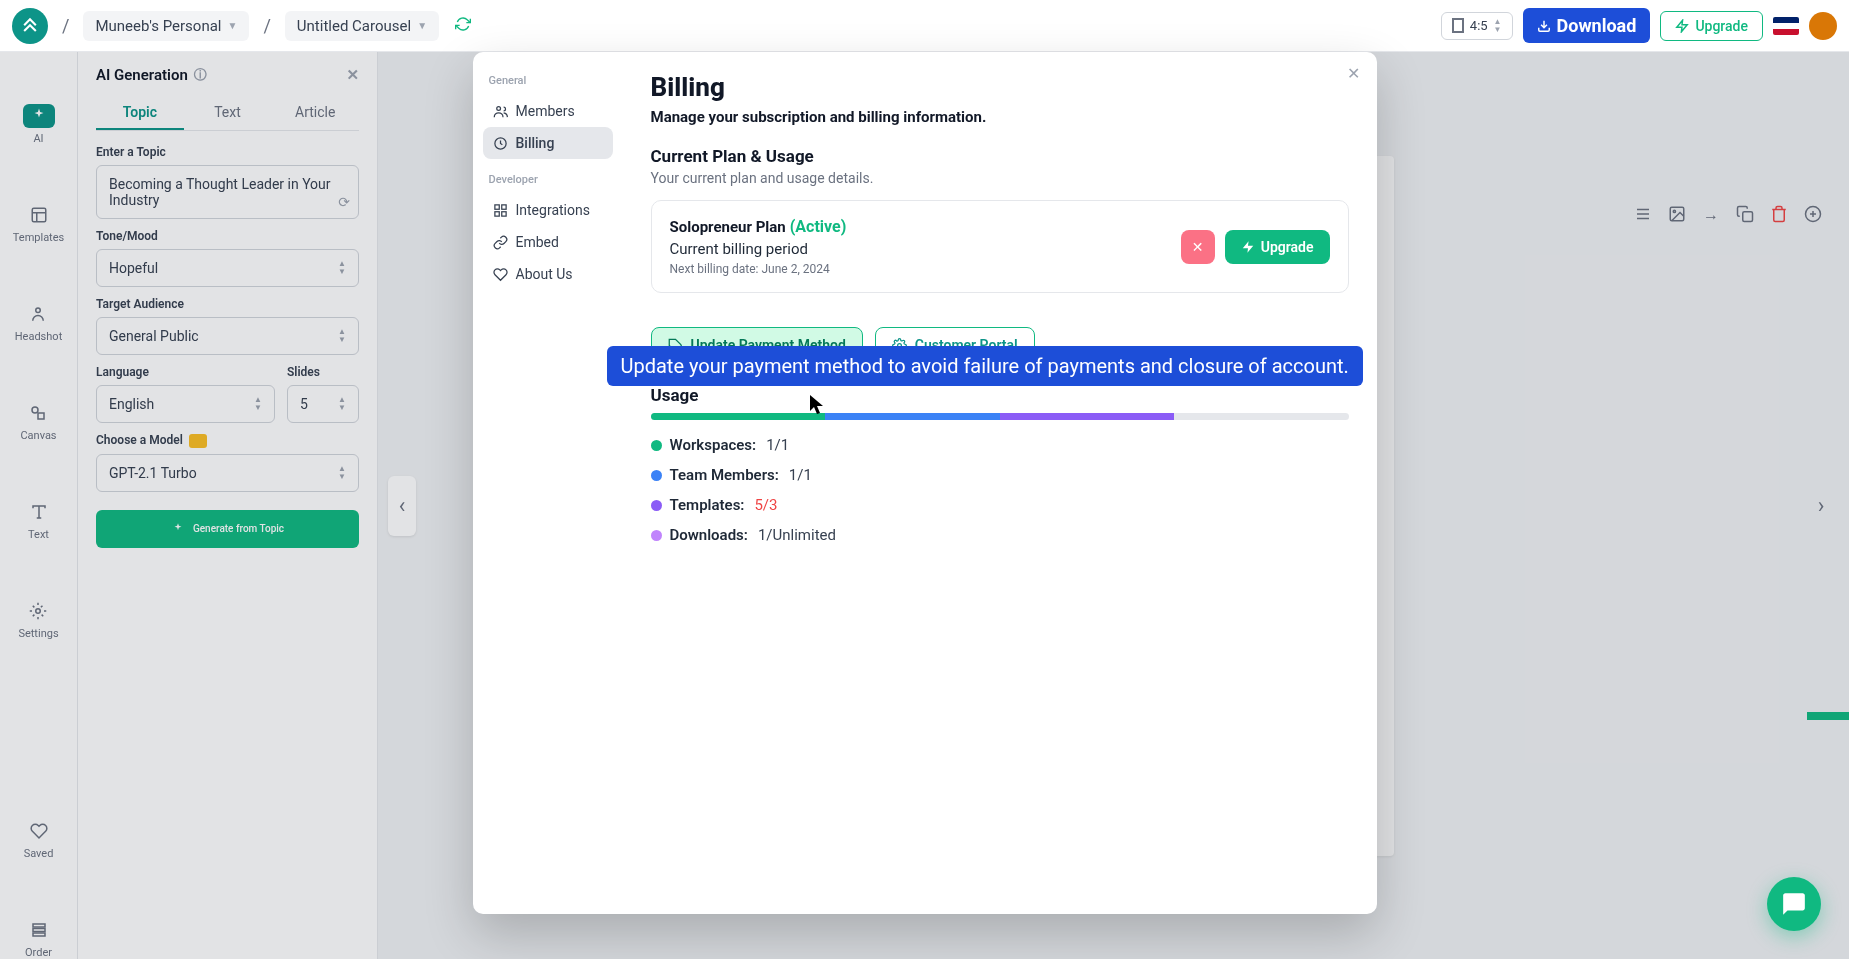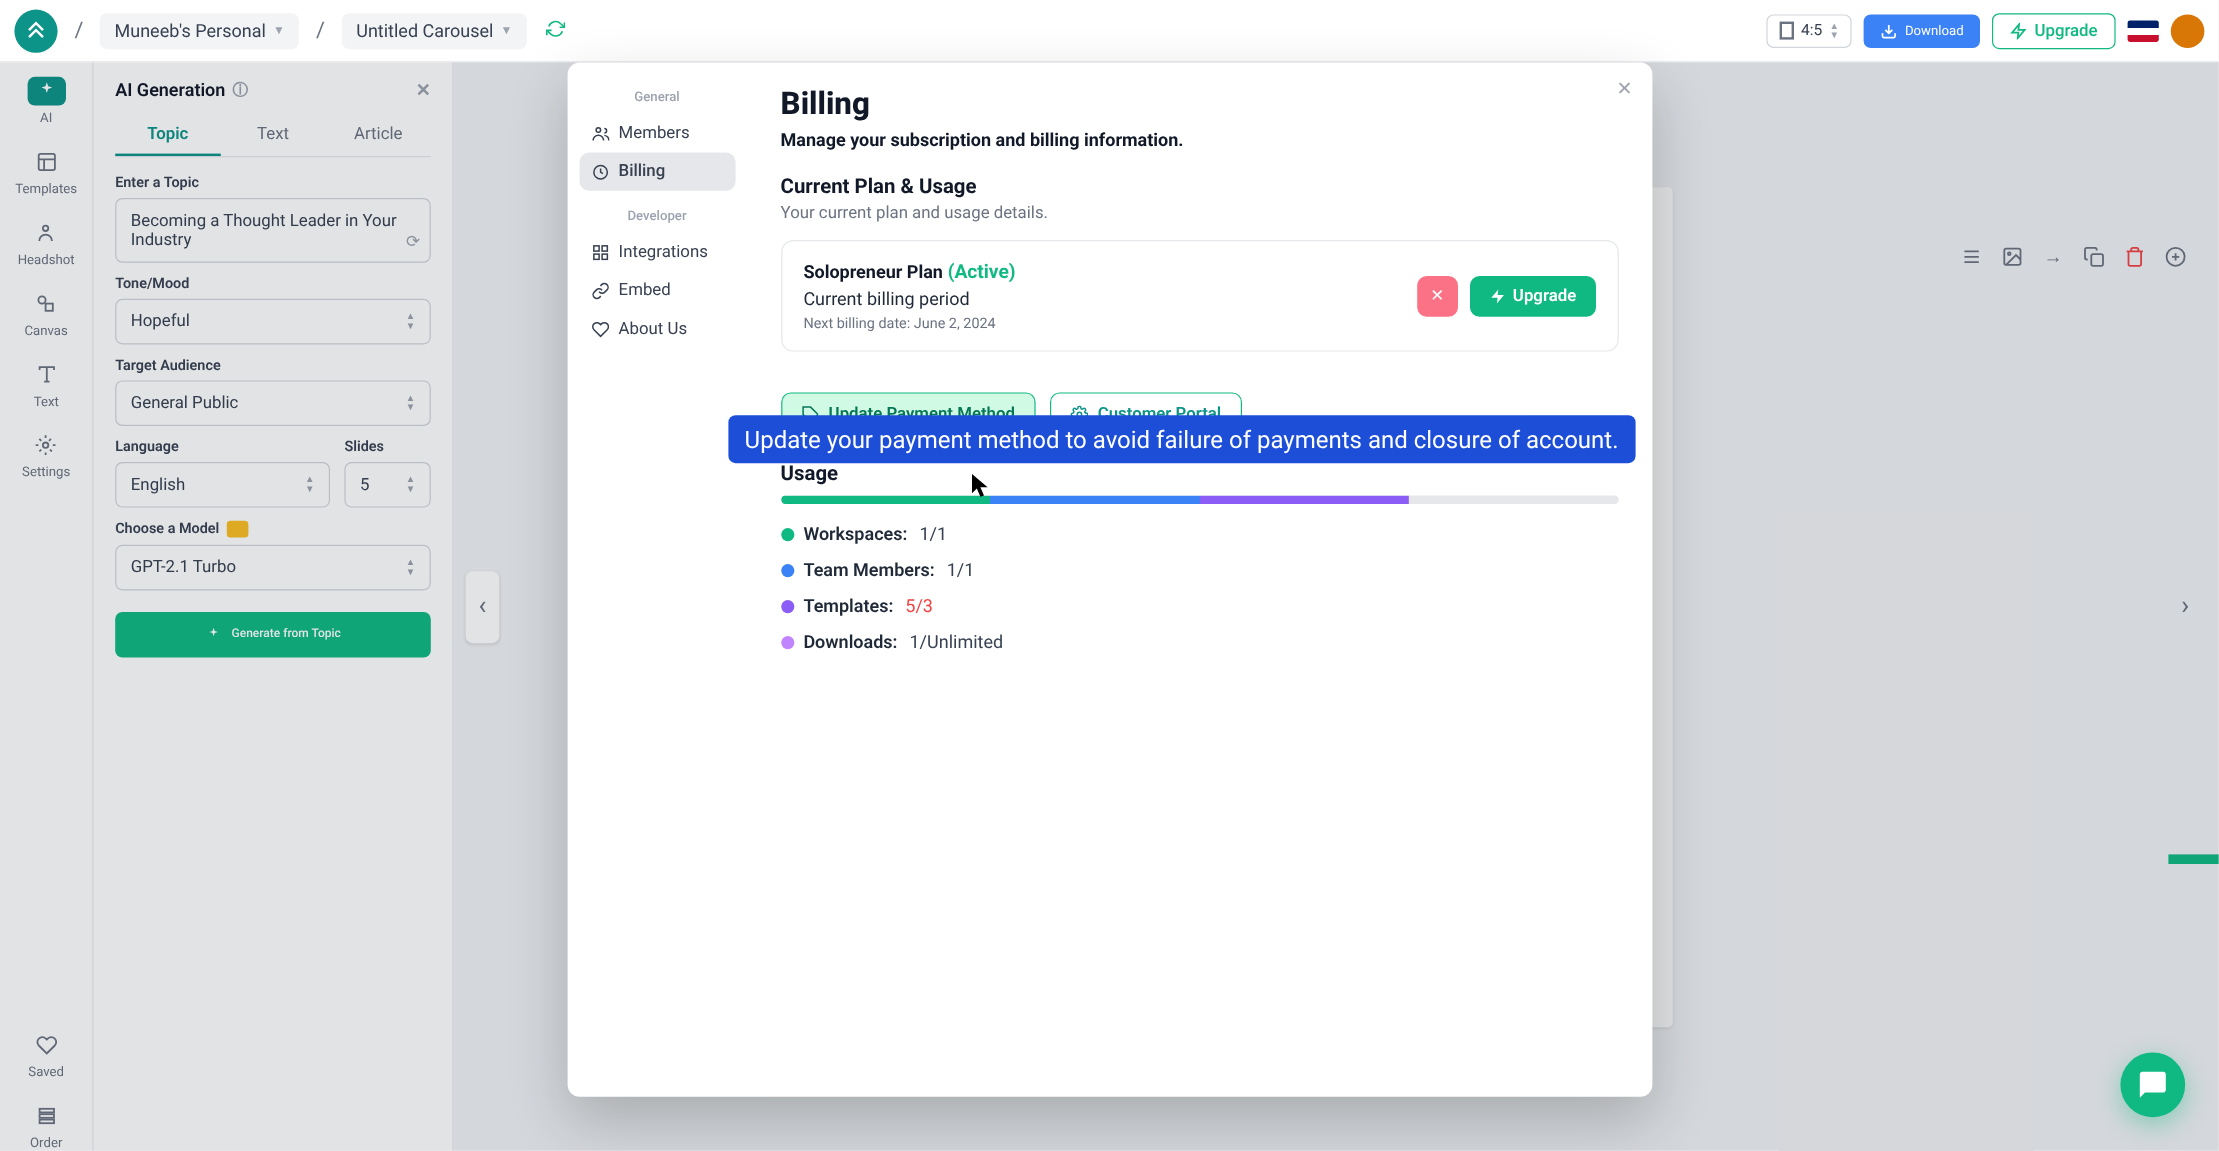--- a/index.html
+++ b/index.html
@@ -9,28 +9,28 @@
 .topbar { height: 52px; display: flex; align-items: center; padding: 0 12px; gap: 10px; background: #fff; border-bottom: 1px solid #e5e7eb; }
 .logo-circle { width: 36px; height: 36px; border-radius: 50%; background: #0d9488; display: flex; align-items: center; justify-content: center; color: #fff; }
 .logo-circle svg { width: 20px; height: 20px; }
 .slash { color: #6b7280; font-size: 18px; margin: 0 4px; }
 .crumb { display: flex; align-items: center; gap: 6px; padding: 6px 12px; border-radius: 6px; background: #f3f4f6; color: #374151; font-size: 15px; cursor: pointer; }
 .crumb .chev { font-size: 10px; color: #9ca3af; }
 .sync-icon { color: #10b981; margin-left: 6px; }
 .topbar-spacer { flex: 1; }
 .aspect-pill { display: flex; align-items: center; gap: 6px; border: 1px solid #d1d5db; border-radius: 6px; padding: 5px 10px; font-size: 13px; color: #374151; }
 .aspect-pill .sq { width: 12px; height: 15px; border: 2px solid #6b7280; }
-.dl-btn { display: flex; align-items: center; gap: 6px; background: #3b82f6; color: #fff; border: none; border-radius: 6px; padding: 7px 14px; font-size: 11px; font-weight: 400; cursor: pointer; }
+.dl-btn { display: flex; align-items: center; gap: 6px; background: #1d4ed8; color: #fff; border: none; border-radius: 6px; padding: 7px 14px; font-size: 18px; font-weight: 700; cursor: pointer; }
 .up-btn { display: flex; align-items: center; gap: 6px; background: #fff; border: 1px solid #10b981; color: #10b981; border-radius: 6px; padding: 6px 14px; font-size: 14px; font-weight: 500; cursor: pointer; }
 .flag { width: 26px; height: 18px; background: linear-gradient(#012169 33%, #fff 33% 66%, #c8102e 66%); border-radius: 2px; position: relative; }
 .avatar { width: 28px; height: 28px; border-radius: 50%; background: #d97706; }
 
 
 .leftrail { position: absolute; left: 0; top: 52px; bottom: 0; width: 78px; background: #fff; border-right: 1px solid #e5e7eb; display: flex; flex-direction: column; align-items: center; padding-top: 12px; gap: 18px; }
-.rail-item { display: flex; flex-direction: column; align-items: center; gap: 4px; color: #6b7280; font-size: 11px; cursor: pointer; }
+.rail-item { display: flex; flex-direction: column; align-items: center; gap: 4px; color: #6b7280; font-size: 11px; cursor: pointer; margin-top: 40px; }
 .rail-item.active .rail-icon-box { background: #0d9488; color: #fff; }
 .rail-icon-box { width: 32px; height: 24px; border-radius: 6px; display: flex; align-items: center; justify-content: center; }
 .rail-spacer { flex: 1; }
 .rail-item svg { width: 18px; height: 18px; }
 
 
 .sidepanel { position: absolute; left: 78px; top: 52px; bottom: 0; width: 300px; background: #fff; border-right: 1px solid #e5e7eb; padding: 14px 18px; }
 .panel-head { display: flex; align-items: center; gap: 6px; font-weight: 600; font-size: 15px; color: #111827; margin-bottom: 12px; }
 .panel-close { margin-left: auto; color: #9ca3af; cursor: pointer; }
 .tabs { display: flex; gap: 0; border-bottom: 1px solid #e5e7eb; margin-bottom: 14px; }
@@ -62,21 +62,21 @@
 .slide-body { position: absolute; top: 522px; right: 40px; color: #6b7280; font-size: 15px; }
 .slide-footer { position: absolute; bottom: 26px; left: 20px; display: flex; align-items: center; gap: 10px; }
 .slide-footer .av { width: 34px; height: 34px; border-radius: 50%; background: #0d9488; display: flex; align-items: center; justify-content: center; color: #fff; }
 .slide-footer .names { display: flex; flex-direction: column; font-size: 13px; color: #374151; }
 .slide-footer .handle { color: #9ca3af; font-size: 12px; }
 .zoom-bar { position: absolute; right: 0; top: 660px; width: 42px; height: 8px; background: #10b981; }
 
 
 .overlay { position: absolute; inset: 52px 0 0 0; background: rgba(17,24,39,.12); display: flex; align-items: flex-start; justify-content: center; padding-top: 0; }
 .modal { width: 904px; height: 862px; background: #fff; border-radius: 10px; display: flex; overflow: hidden; box-shadow: 0 20px 50px rgba(0,0,0,.2); margin-top: 0; }
-.modal-nav { width: 150px; padding: 18px 10px; text-align: center; }
+.modal-nav { width: 150px; padding: 18px 10px; }
 .nav-section { font-size: 11px; color: #9ca3af; font-weight: 500; margin: 4px 6px 8px; }
 .nav-item { display: flex; align-items: center; gap: 8px; padding: 8px 10px; border-radius: 8px; font-size: 14px; color: #374151; cursor: pointer; }
 .nav-item.active { background: #e5e7eb; font-weight: 500; }
 .nav-item svg { width: 15px; height: 15px; flex-shrink: 0; stroke: currentColor; }
 .modal-body { flex: 1; padding: 20px 28px; position: relative; }
 .modal-close { position: absolute; top: 12px; right: 16px; color: #9ca3af; font-size: 16px; cursor: pointer; }
 .m-title { font-size: 26px; font-weight: 800; color: #111827; margin-bottom: 6px; }
 .m-sub { font-size: 15px; font-weight: 700; color: #111827; margin-bottom: 20px; }
 .m-h2 { font-size: 17px; font-weight: 700; color: #111827; margin-bottom: 4px; margin-top: 8px; }
 .m-desc { font-size: 14px; color: #6b7280; margin-bottom: 14px; }

